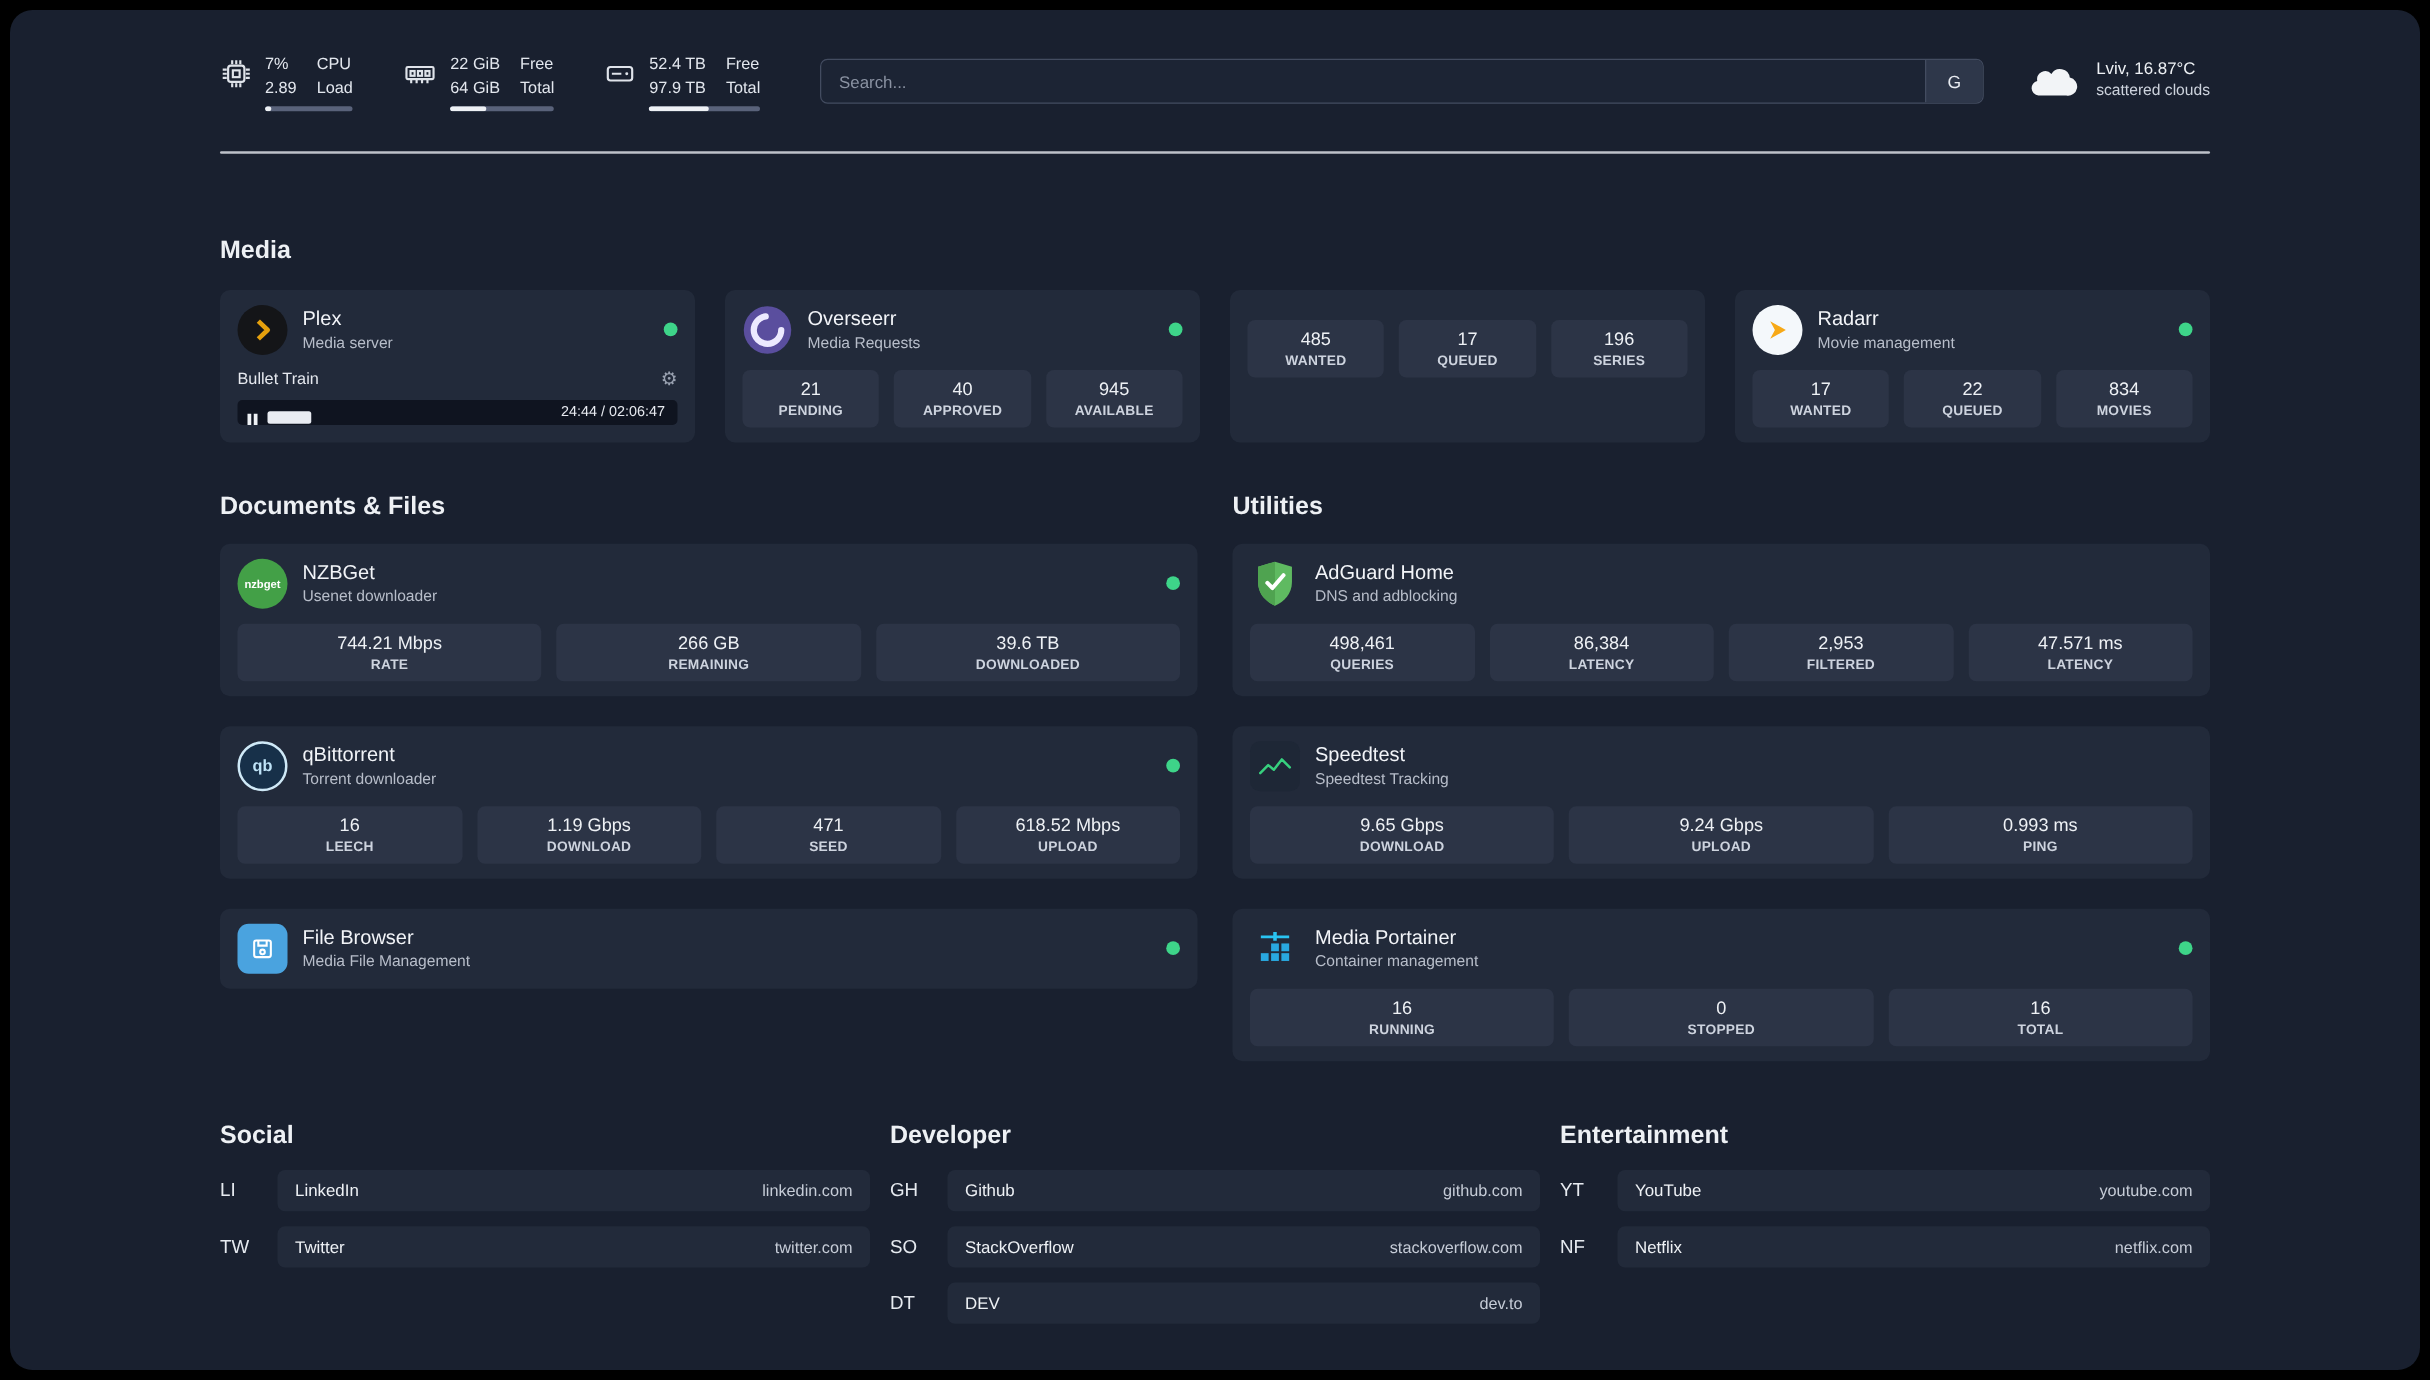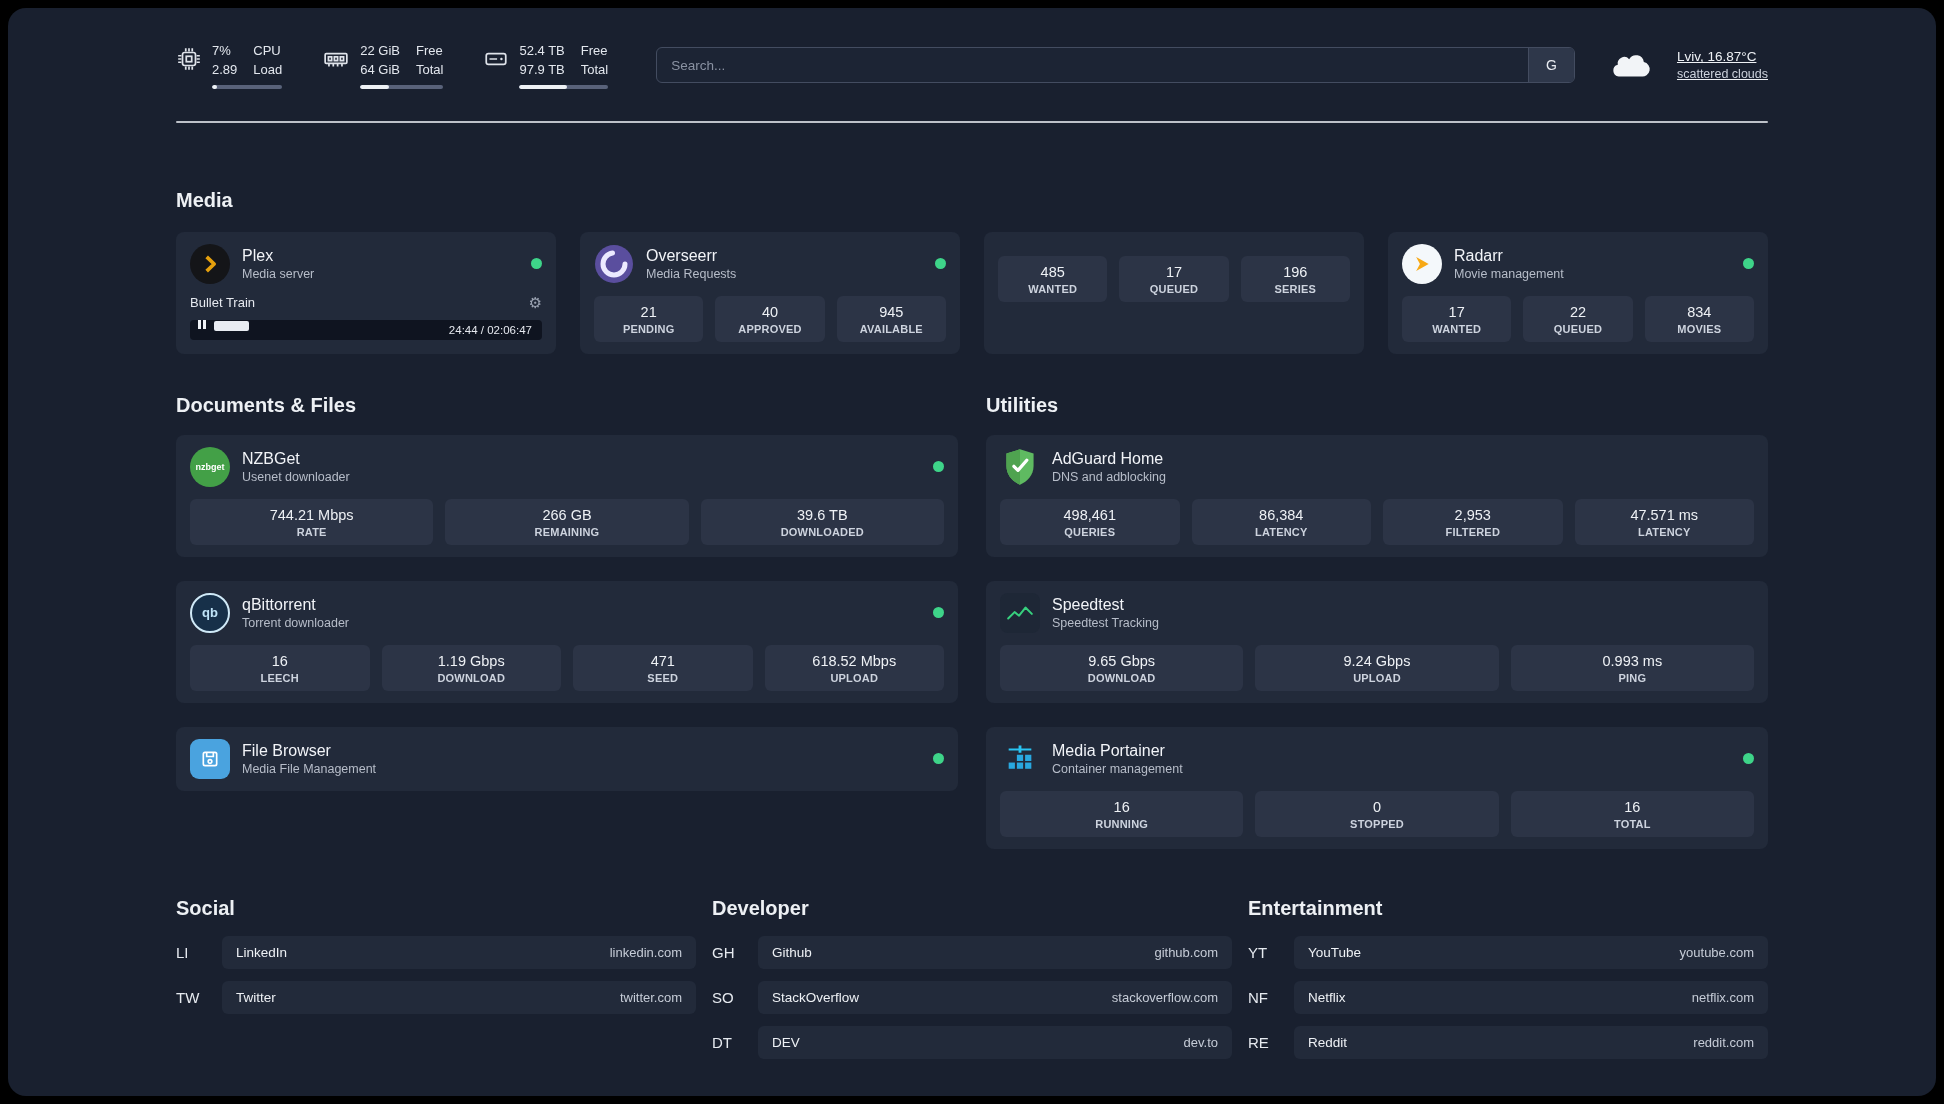--- a/index.html
+++ b/index.html
@@ -19,21 +19,21 @@
   .mbar i { display:block; height:100%; background:#eef1f5; border-radius:2px; }
 
   .search { flex:1; display:flex; align-items:stretch; height:36px; border:1px solid #434c60;
             border-radius:6px; background:#1c2434; overflow:hidden; margin:0 34px 0 8px; }
   .search input { flex:1; background:transparent; border:none; outline:none; color:#dfe3ea;
                   font-size:13.5px; padding:0 14px; font-family:"Liberation Sans", sans-serif; }
   .search input::placeholder { color:#8a92a2; }
   .search-btn { width:46px; background:#2e374a; color:#e8ebf1; border:none; cursor:pointer;
                 font-size:14px; border-left:1px solid #434c60; font-family:"Liberation Sans", sans-serif; }
 
-  .weather { display:flex; align-items:center; gap:24px; color:#eef1f5;text-decoration:underline; }
+  .weather { display:flex; gap:12px; color:#eef1f5; }
   .weather .w1 { font-size:13.5px; }
   .weather .w2 { font-size:12.5px; color:#ccd2dc; margin-top:3px; }
 
   .divider { height:2px; background:#cfd3da; opacity:.9; margin-top:32px; border-radius:1px; }
 
   
   .section-title { font-size:20px; font-weight:700; color:#edf0f4; }
   .t-media { margin-top:66px; margin-bottom:20px; }
 
   .media-grid { display:grid; grid-template-columns:repeat(4,1fr); gap:24px; }
@@ -61,21 +61,21 @@
   .stats { display:flex; gap:12px; margin-top:12px; }
   .stat { flex:1; background:#2c3446; border-radius:6px; padding:8px 4px 7px; text-align:center; }
   .stat .v { font-size:14.5px; color:#eef1f5; }
   .stat .l { font-size:11px; font-weight:700; color:#cdd3de; margin-top:3px; letter-spacing:.2px; }
 
   
   .np-head { display:flex; justify-content:space-between; align-items:center; margin-top:10px;
              font-size:13px; color:#e6e9ef; }
   .gear { color:#9aa2b1; font-size:15px; cursor:pointer; }
   .np-bar { margin-top:8px; height:20px; background:#0f1420; border-radius:4px; display:flex;
-            align-items:flex-start; padding:0 8px; position:relative; }
+            align-items:flex-end; padding:0 8px; position:relative; }
   .pause { display:flex; gap:2.5px; margin-right:8px; cursor:pointer; }
   .pause i { width:2.5px; height:9px; background:#eef1f5; display:block; }
   .np-track { flex:1; height:12px; position:relative; }
   .np-fill { position:absolute; left:0; top:1px; height:10px; background:#e9ecf2; border-radius:2px; }
   .np-time { position:absolute; right:10px; top:50%; transform:translateY(-50%); font-size:11.5px; color:#e6e9ef; }
 
   
   .cols { display:grid; grid-template-columns:1fr 1fr; gap:0 28px; margin-top:40px; }
   .col .section-title { margin-bottom:18px; }
   .col .card + .card { margin-top:24px; }
@@ -538,24 +538,17 @@
             <span class="bm-url">youtube.com</span>
           </span>
         </div>
         <div class="bm-item">
           <span class="bm-abbr">NF</span>
           <span class="bm-pill">
             <span class="bm-name">Netflix</span>
             <span class="bm-url">netflix.com</span>
           </span>
         </div>
-        <div class="bm-item">
-          <span class="bm-abbr">RE</span>
-          <span class="bm-pill">
-            <span class="bm-name">Reddit</span>
-            <span class="bm-url">reddit.com</span>
-          </span>
-        </div>
       </div>
     </div>
 
   </div>
 </div>
 
 </body></html>

